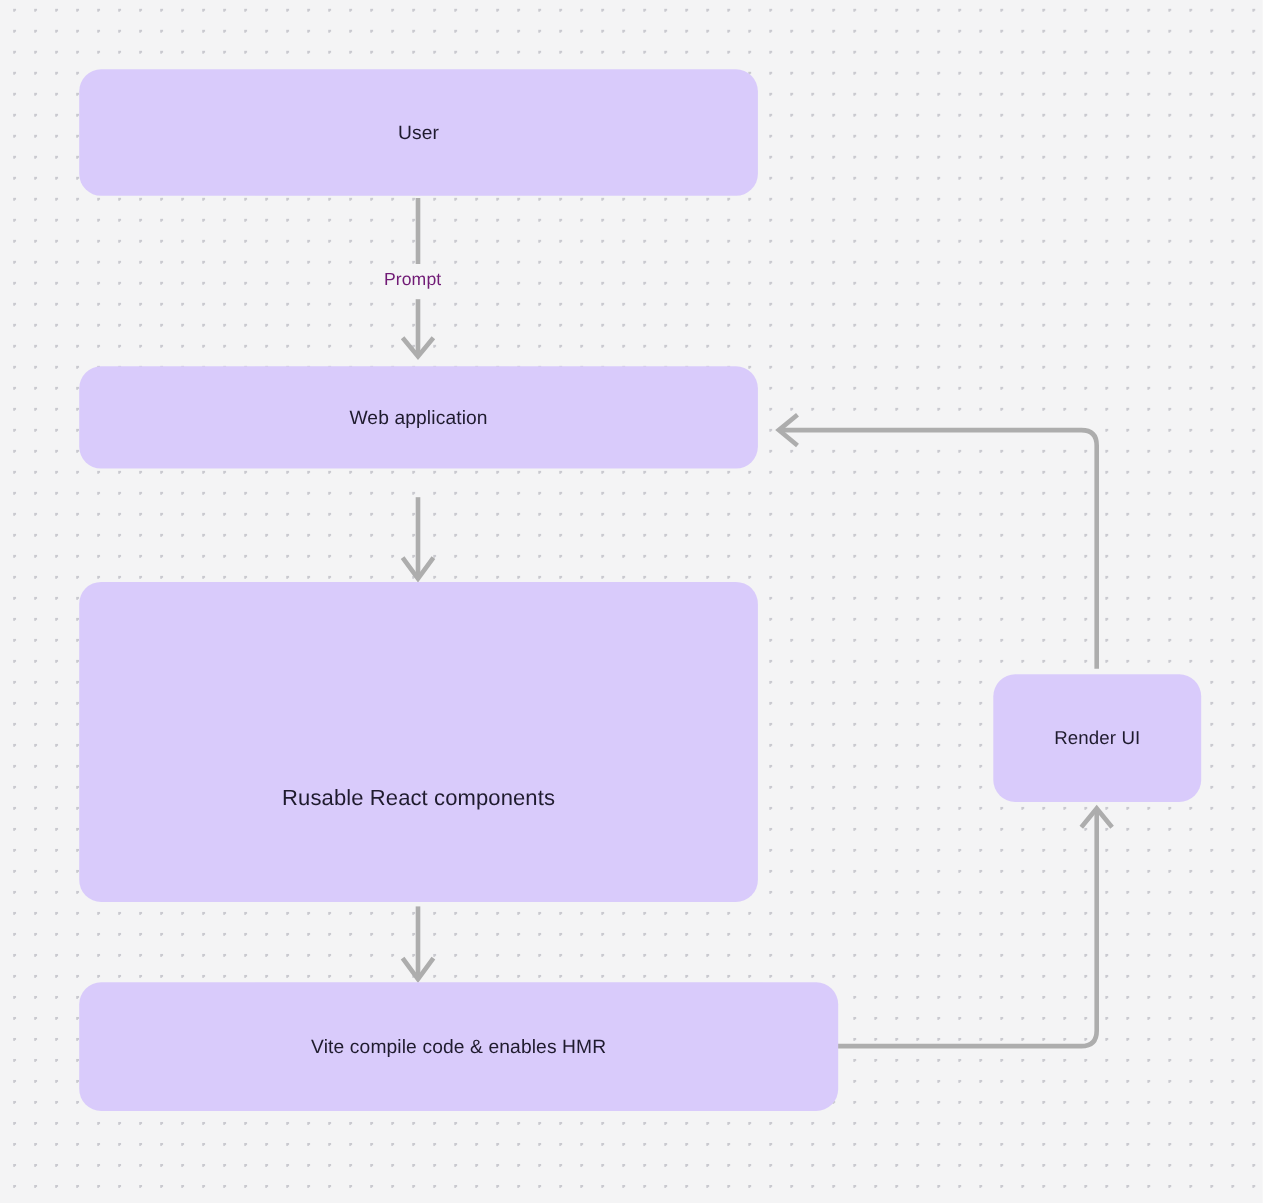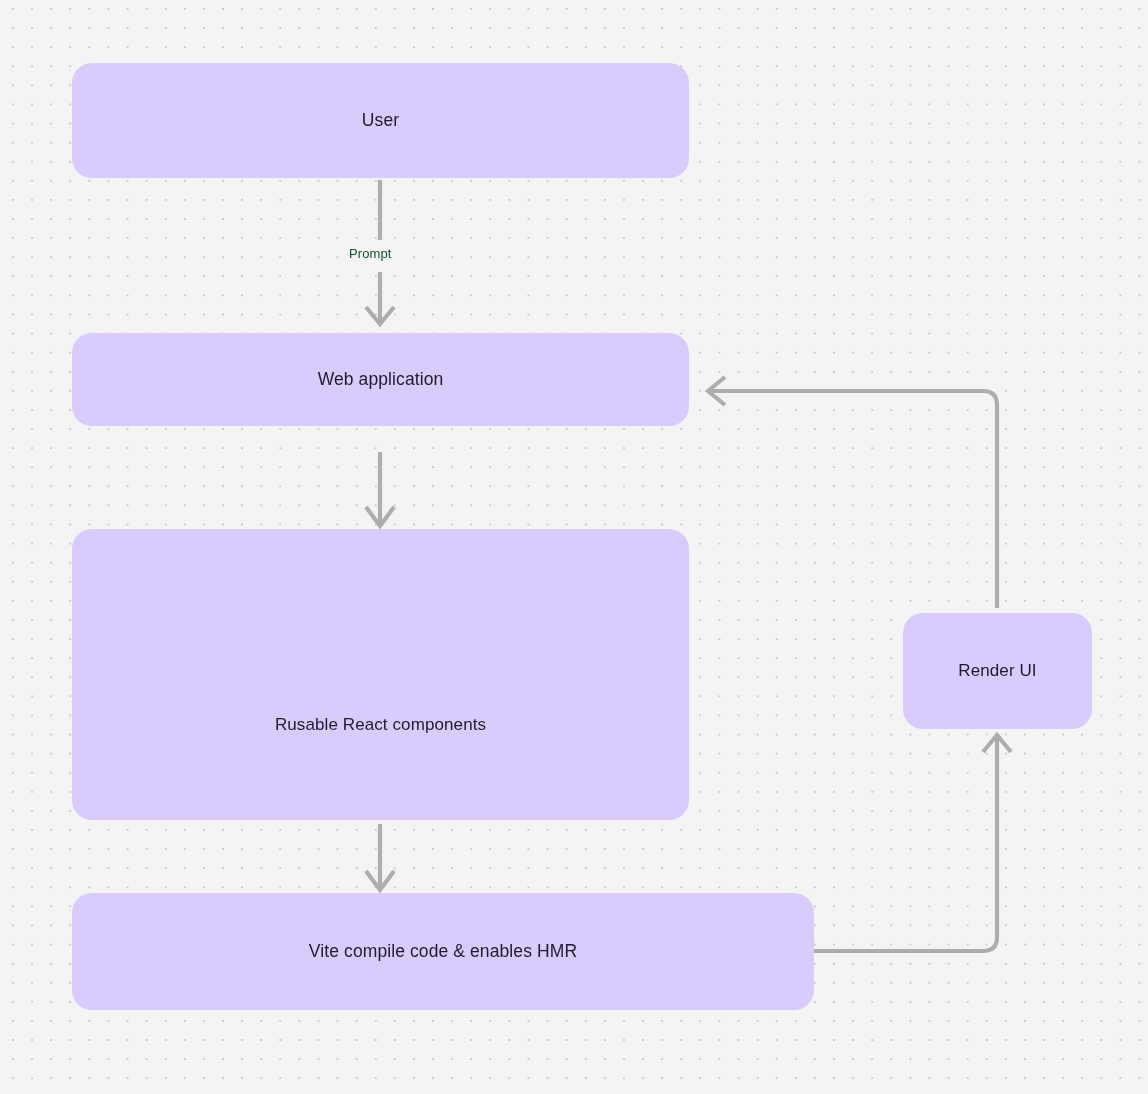--- a/index.html
+++ b/index.html
@@ -38,31 +38,31 @@
     font-size: 17.5px;
     font-weight: 400;
     letter-spacing: 0.1px;
   }
 
   
   #node-user            { left: 72px;  top: 63px;  width: 617px; height: 115px; }
   #node-web-application { left: 72px;  top: 333px; width: 617px; height: 93px; }
   #node-components      { left: 72px;  top: 529px; width: 617px; height: 291px;
                           display: block; }
-  #node-vite            { left: 72px;  top: 893px; width: 742px; height: 117px; text-align: right; }
+  #node-vite            { left: 72px;  top: 893px; width: 690px; height: 117px; text-align: right; }
   #node-render-ui       { left: 903px; top: 613px; width: 189px; height: 116px;
                           font-size: 17px; }
 
   .components-caption {
     position: absolute;
     left: 0;
     top: 186px;
     width: 617px;
     text-align: center;
-    font-size: 17px;
+    font-size: 20px;
     color: #1f1b2e;
     letter-spacing: 0.1px;
   }
 
   
   #edges {
     position: absolute;
     left: 0; top: 0;
     width: 1148px;
     height: 1094px;
@@ -80,22 +80,22 @@
   .edge-head {
     fill: none;
     stroke: #adadad;
     stroke-width: 4.2;
     stroke-linecap: butt;
     stroke-linejoin: miter;
   }
 
   .edge-label {
     position: absolute;
-    font-size: 13px;
-    color: #14532d;
+    font-size: 16px;
+    color: #701a75;
     background: #f4f4f5;
     padding: 1px 6px;
     letter-spacing: 0.1px;
     white-space: nowrap;
   }
   #edge-label-prompt { left: 343px; top: 245px; }
 </style>
 </head>
 <body>
 

